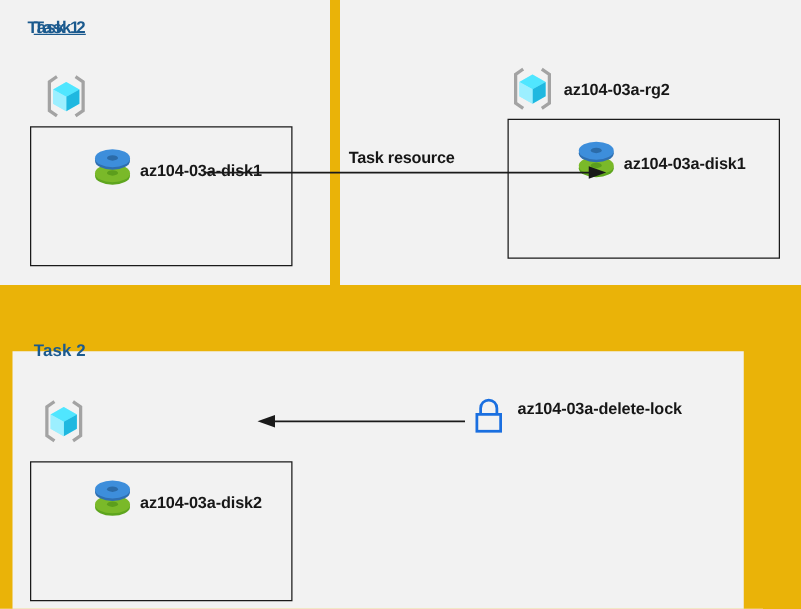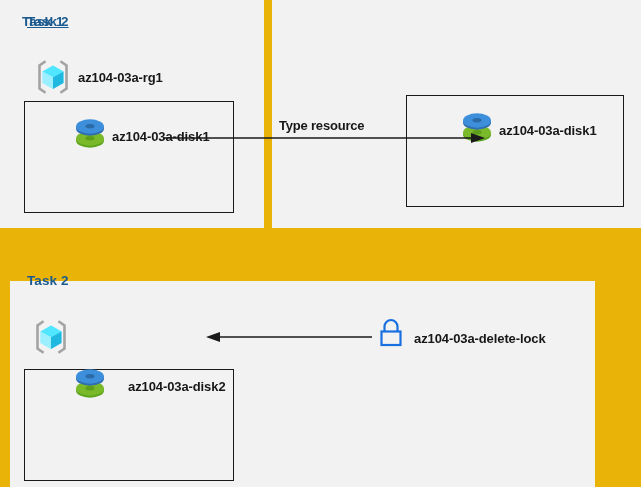--- a/index.html
+++ b/index.html
@@ -77,21 +77,21 @@
   
   .disk-node {
     position: absolute;
     display: flex;
     flex-direction: row;
     align-items: center;
     white-space: nowrap;
   }
   #disk-node-1 { left: 68px;  top: 113px; width: 122px; }
   #disk-node-2 { left: 455px; top: 107px; width: 122px; }
-  #disk-node-3 { left: 68px;  top: 363px; width: 122px; gap: 16px; }
+  #disk-node-3 { left: 68px;  top: 378px; width: 122px; }
 
   .disk-icon { width: 44px; height: 42px; display: block; }
   .disk-label {
     margin-top: 5px;
     font-size: 13px;
     font-weight: bold;
     color: #171717;
     letter-spacing: -0.1px;
   }
 
@@ -114,21 +114,21 @@
   #lock-node {
     position: absolute;
     left: 375px;
     top: 317px;
     display: flex;
     align-items: flex-start;
     gap: 7px;
     white-space: nowrap;
   }
   .lock-icon { width: 32px; height: 34px; display: block; flex: 0 0 auto; }
-  .lock-text { display: flex; flex-direction: column; padding-top: 2px; margin-top: 12px; }
+  .lock-text { display: flex; flex-direction: column; padding-top: 2px; }
   .lock-title {
     font-size: 13px;
     font-weight: bold;
     color: #171717;
     letter-spacing: -0.1px;
   }
   .lock-sub {
     font-size: 13px;
     color: #171717;
     margin-top: 2px;
@@ -150,21 +150,20 @@
     <span>
       <svg class="rg-icon" viewBox="0 0 38 38" xmlns="http://www.w3.org/2000/svg">
         <path d="M10.5 4 L5.5 7.5 L5.5 30.5 L10.5 34" fill="none" stroke="#a3a3a3" stroke-width="2.6" stroke-linecap="square"></path>
         <path d="M27.5 4 L32.5 7.5 L32.5 30.5 L27.5 34" fill="none" stroke="#a3a3a3" stroke-width="2.6" stroke-linecap="square"></path>
         <polygon points="19,7.5 29.5,13.5 29.5,25 19,31 8.5,25 8.5,13.5" fill="#9cefff"></polygon>
         <polygon points="19,7.5 29.5,13.5 19,19.3 8.5,13.5" fill="#50e6ff"></polygon>
         <polygon points="19,19.3 29.5,13.5 29.5,25 19,31" fill="#1fb8e0"></polygon>
         <polygon points="19,19.3 19,31 8.5,25 8.5,13.5" fill="#9cefff"></polygon>
       </svg>
     </span>
-    <span class="rg-label">az104-03a-rg1</span>
   </div>
 
   <div class="disk-node" id="disk-node-1">
     <span>
       <svg class="disk-icon" viewBox="0 0 44 42" xmlns="http://www.w3.org/2000/svg">
         <ellipse cx="22" cy="27.5" rx="14" ry="7.2" fill="#5ea51e"></ellipse>
         <ellipse cx="22" cy="25.5" rx="14" ry="7.2" fill="#7ab929"></ellipse>
         <ellipse cx="22" cy="25.3" rx="4.4" ry="2.2" fill="#5c9e1c"></ellipse>
         <ellipse cx="22" cy="15.5" rx="14" ry="7.2" fill="#2f6fb0"></ellipse>
         <ellipse cx="22" cy="13.5" rx="14" ry="7.2" fill="#3d8edb"></ellipse>
@@ -172,36 +171,49 @@
       </svg>
     </span>
     <span class="disk-label">az104-03a-disk1</span>
   </div>
 
   <div class="panel" id="panel-task2"></div>
   <div class="panel-title" id="title-task2">Task 2</div>
 
   <div class="rg-box" id="box-task2"></div>
 
+  <div class="rg-node" id="rg-node-2">
+    <span>
+      <svg class="rg-icon" viewBox="0 0 38 38" xmlns="http://www.w3.org/2000/svg">
+        <path d="M10.5 4 L5.5 7.5 L5.5 30.5 L10.5 34" fill="none" stroke="#a3a3a3" stroke-width="2.6" stroke-linecap="square"></path>
+        <path d="M27.5 4 L32.5 7.5 L32.5 30.5 L27.5 34" fill="none" stroke="#a3a3a3" stroke-width="2.6" stroke-linecap="square"></path>
+        <polygon points="19,7.5 29.5,13.5 29.5,25 19,31 8.5,25 8.5,13.5" fill="#9cefff"></polygon>
+        <polygon points="19,7.5 29.5,13.5 19,19.3 8.5,13.5" fill="#50e6ff"></polygon>
+        <polygon points="19,19.3 29.5,13.5 29.5,25 19,31" fill="#1fb8e0"></polygon>
+        <polygon points="19,19.3 19,31 8.5,25 8.5,13.5" fill="#9cefff"></polygon>
+      </svg>
+    </span>
+    <span class="rg-label">az104-03a-rg2</span>
+  </div>
 
   <div class="disk-node" id="disk-node-2">
     <span>
       <svg class="disk-icon" viewBox="0 0 44 42" xmlns="http://www.w3.org/2000/svg">
         <ellipse cx="22" cy="27.5" rx="14" ry="7.2" fill="#5ea51e"></ellipse>
         <ellipse cx="22" cy="25.5" rx="14" ry="7.2" fill="#7ab929"></ellipse>
         <ellipse cx="22" cy="25.3" rx="4.4" ry="2.2" fill="#5c9e1c"></ellipse>
         <ellipse cx="22" cy="15.5" rx="14" ry="7.2" fill="#2f6fb0"></ellipse>
         <ellipse cx="22" cy="13.5" rx="14" ry="7.2" fill="#3d8edb"></ellipse>
         <ellipse cx="22" cy="13.3" rx="4.4" ry="2.2" fill="#2b6ba8"></ellipse>
       </svg>
     </span>
     <span class="disk-label">az104-03a-disk1</span>
   </div>
 
-  <div class="arrow-label" id="label-move">Type resource</div>
+  <div class="arrow-label" id="label-move">Task resource</div>
   <svg class="arrow-svg" id="arrow-move" viewBox="0 0 322 26" xmlns="http://www.w3.org/2000/svg">
     <line x1="0" y1="12" x2="310" y2="12" stroke="#1a1a1a" stroke-width="1.4"></line>
     <polygon points="322,12 308,7 308,17" fill="#1a1a1a"></polygon>
   </svg>
 
   <div class="panel" id="panel-task3"></div>
   <div class="panel-title" id="title-task3">Task 2</div>
 
   <div class="rg-box" id="box-task3"></div>
 

